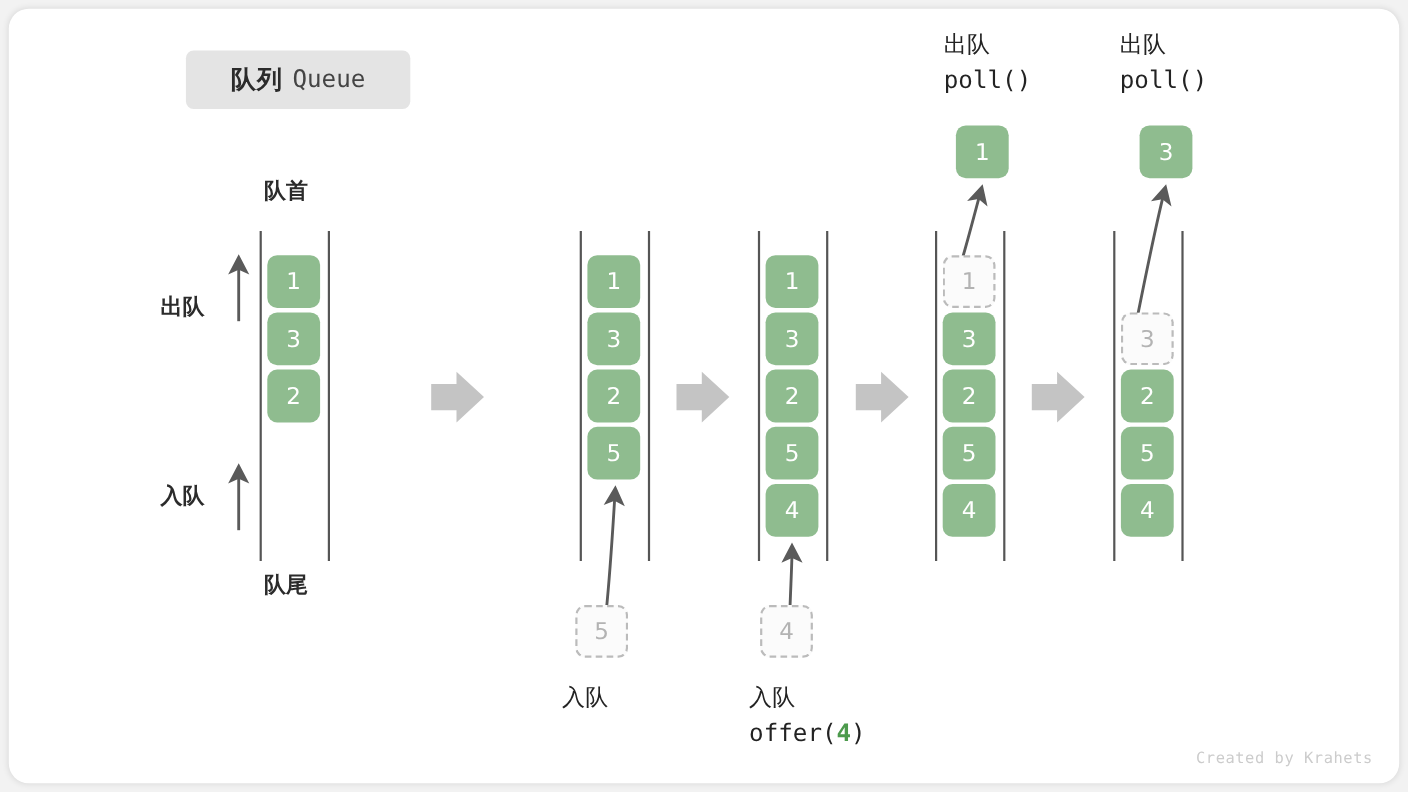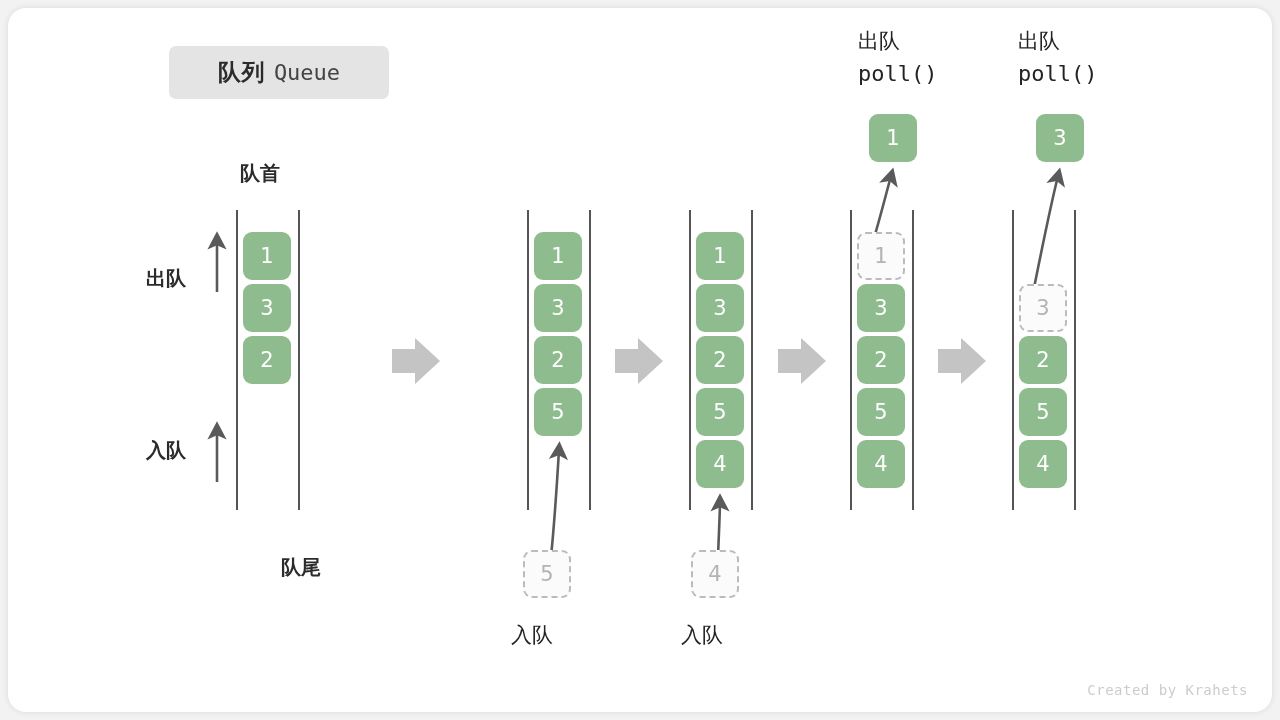--- a/index.html
+++ b/index.html
@@ -26,21 +26,21 @@
     box-shadow: 0 0 6px rgba(0,0,0,0.10);
     box-sizing: border-box;
   }
   .layer { position: absolute; left: 0; top: 0; width: 1280px; height: 720px; }
   svg.layer { pointer-events: none; }
 
   
   .title-badge {
     position: absolute;
     left: 169px; top: 46px;
-    width: 220px; height: 53px;
+    width: 204px; height: 53px;
     background: #e4e4e4;
     border-radius: 7px;
     display: flex;
     align-items: center;
     justify-content: center;
     gap: 9px;
   }
   .title-cn {
     font-family: "Liberation Sans", sans-serif;
     font-weight: bold;
@@ -172,21 +172,21 @@
       <path d="M1034,288 C1042,248 1050,208 1058,176" stroke="#5a5a5a" stroke-width="2.6" fill="none" marker-end="url(#ah)"></path>
     </g>
   </svg>
 
   <div class="title-badge">
     <span class="title-cn">队列</span>
     <span class="title-en">Queue</span>
   </div>
 
   <div class="cn-bold" style="left:240px; top:160px;font-family:Liberation Serif, serif;">队首</div>
-  <div class="cn-bold" style="left:240px; top:554px;margin-left:41px;">队尾</div>
+  <div class="cn-bold" style="left:240px; top:518px;">队尾</div>
   <div class="cn-bold" style="left:146px; top:265px;">出队</div>
   <div class="cn-bold" style="left:146px; top:437px;">入队</div>
 
   <div>
     <div class="rail" style="left:236px; top:210px; height:300px;"></div>
     <div class="rail" style="left:298px; top:210px; height:300px;"></div>
     <div class="cell" style="left:243px; top:232px;">1</div>
     <div class="cell" style="left:243px; top:284px;">3</div>
     <div class="cell" style="left:243px; top:336px;">2</div>
   </div>
@@ -208,20 +208,21 @@
     <div class="rail" style="left:689px; top:210px; height:300px;"></div>
     <div class="rail" style="left:751px; top:210px; height:300px;"></div>
     <div class="cell" style="left:696px; top:232px;">1</div>
     <div class="cell" style="left:696px; top:284px;">3</div>
     <div class="cell" style="left:696px; top:336px;">2</div>
     <div class="cell" style="left:696px; top:388px;">5</div>
     <div class="cell" style="left:696px; top:440px;">4</div>
     <div class="cell ghost" style="left:691px; top:550px;">4</div>
     <div class="op-label" style="left:681px; top:618px; width:120px; text-align:left;">
       <span class="op-cn">入队</span>
+      <span class="op-code"><span>offer(</span><span class="num">4</span><span>)</span></span>
     </div>
   </div>
 
   <div>
     <div class="rail" style="left:850px; top:210px; height:300px;"></div>
     <div class="rail" style="left:912px; top:210px; height:300px;"></div>
     <div class="cell ghost" style="left:857px; top:232px;">1</div>
     <div class="cell" style="left:857px; top:284px;">3</div>
     <div class="cell" style="left:857px; top:336px;">2</div>
     <div class="cell" style="left:857px; top:388px;">5</div>

